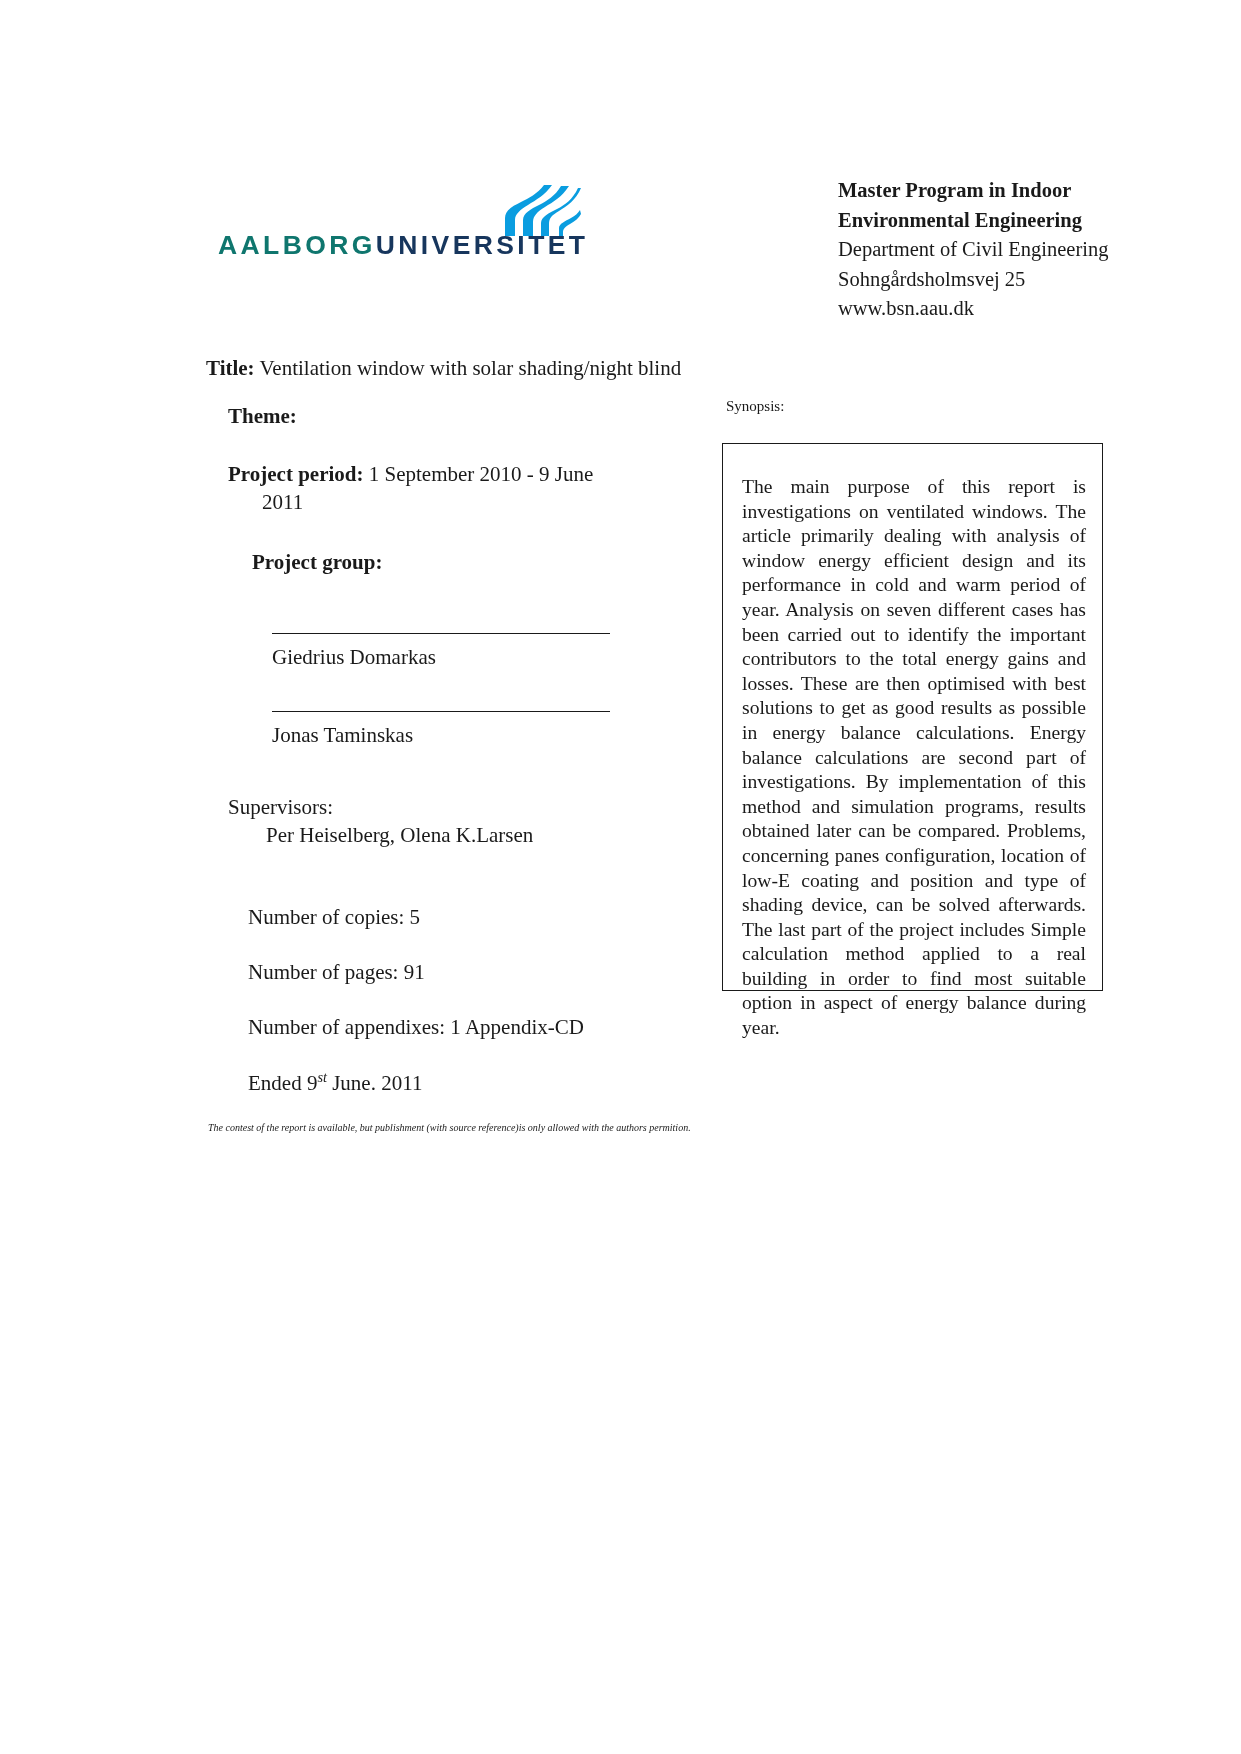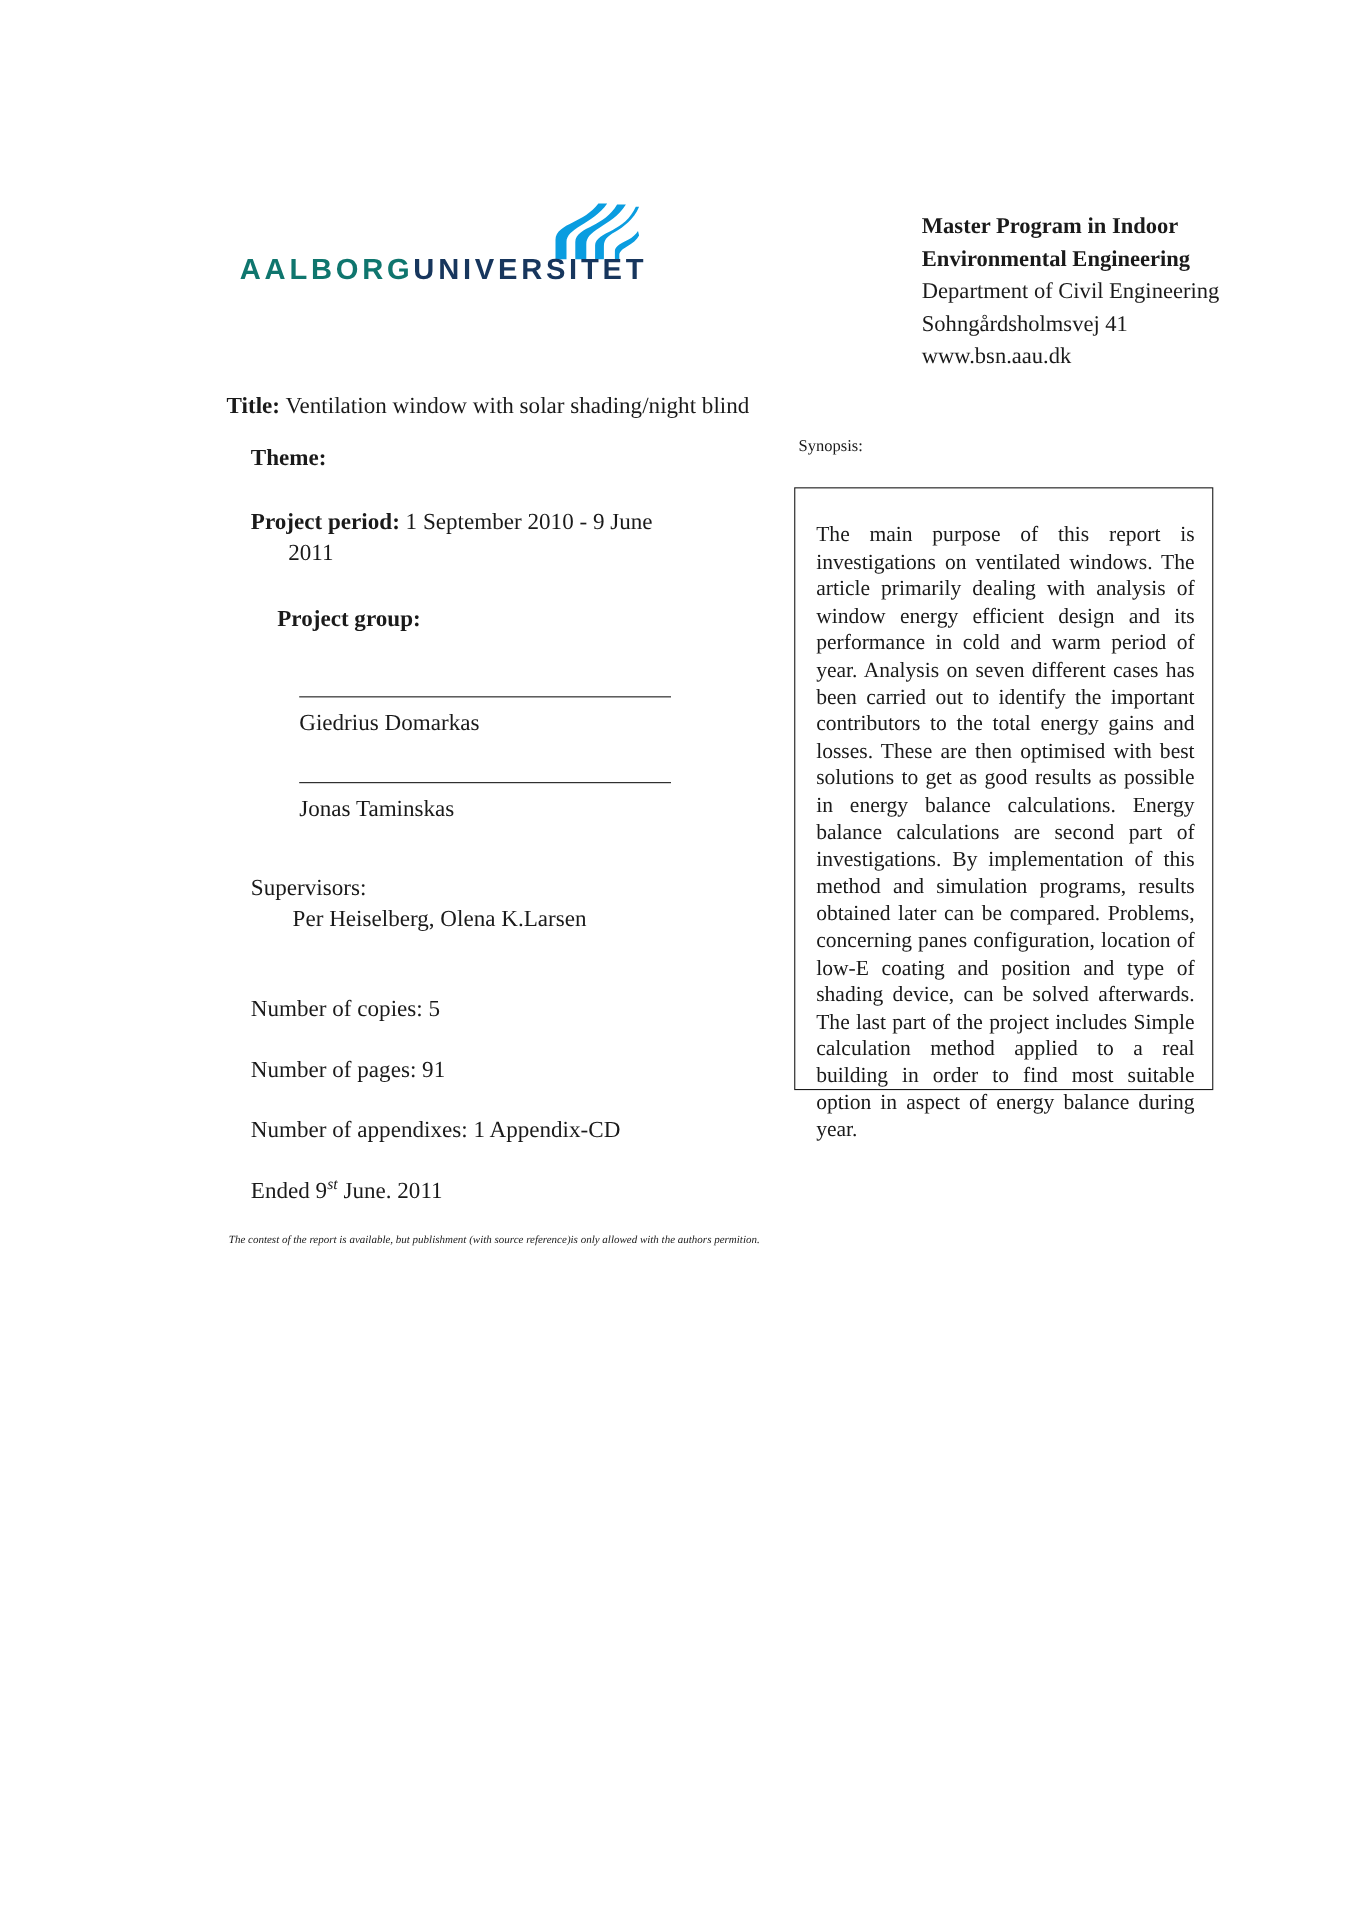--- a/index.html
+++ b/index.html
@@ -52,21 +52,21 @@
     font-size: 26.5px;
     letter-spacing: 3.4px;
     white-space: nowrap;
   }
   .logo-aalborg { color: #0f766e; }
   .logo-universitet { color: #17365d; }
 
   .dept-block {
     position: absolute;
     left: 838px;
-    top: 16px;
+    top: 0px;
     width: 330px;
     font-size: 20.5px;
     line-height: 29.5px;
   }
   .dept-block .b { font-weight: bold; }
 
   
   .left-col {
     position: absolute;
     left: 228px;
@@ -96,21 +96,21 @@
     width: 338px;
     border-top: 1.6px solid #1a1a1a;
     margin-left: 44px;
     margin-bottom: 9px;
   }
   .sig-name { margin-left: 44px; margin-bottom: 40px; }
 
   .supervisors { margin-top: 44px; }
   .sup-names { margin-left: 38px; }
 
-  .counts { margin-top: 54px; }
+  .counts { margin-top: 54px; margin-left: 20px; }
   .counts div { margin-bottom: 27px; }
   sup.it { font-style: italic; font-size: 0.68em; vertical-align: super; }
 
   
   .synopsis-label {
     position: absolute;
     left: 726px;
     top: 398px;
     font-size: 15px;
   }
@@ -163,21 +163,21 @@
           <path d="M56 52 L56 44 C56 40 62 37 68 34 C72 32 75 29 77 26 L78 30 C76 34 72 37 67 40 C62 43 60 45 60 48 L60 52 Z" fill="#0a9de0"></path>
         </svg>
       </div>
       <div class="logo-wordmark"><span class="logo-aalborg">AALBORG</span><span class="logo-universitet">UNIVERSITET</span></div>
     </div>
 
     <div class="dept-block">
       <div class="b">Master Program in Indoor</div>
       <div class="b">Environmental Engineering</div>
       <div>Department of Civil Engineering</div>
-      <div>Sohngårdsholmsvej 41</div>
+      <div>Sohngårdsholmsvej 25</div>
       <div>www.bsn.aau.dk</div>
     </div>
 
   </div>
 
   <div class="left-col">
 
     <div style="position:relative;height:0;">
       <div class="field-title">
         <span class="lbl">Title:</span>

